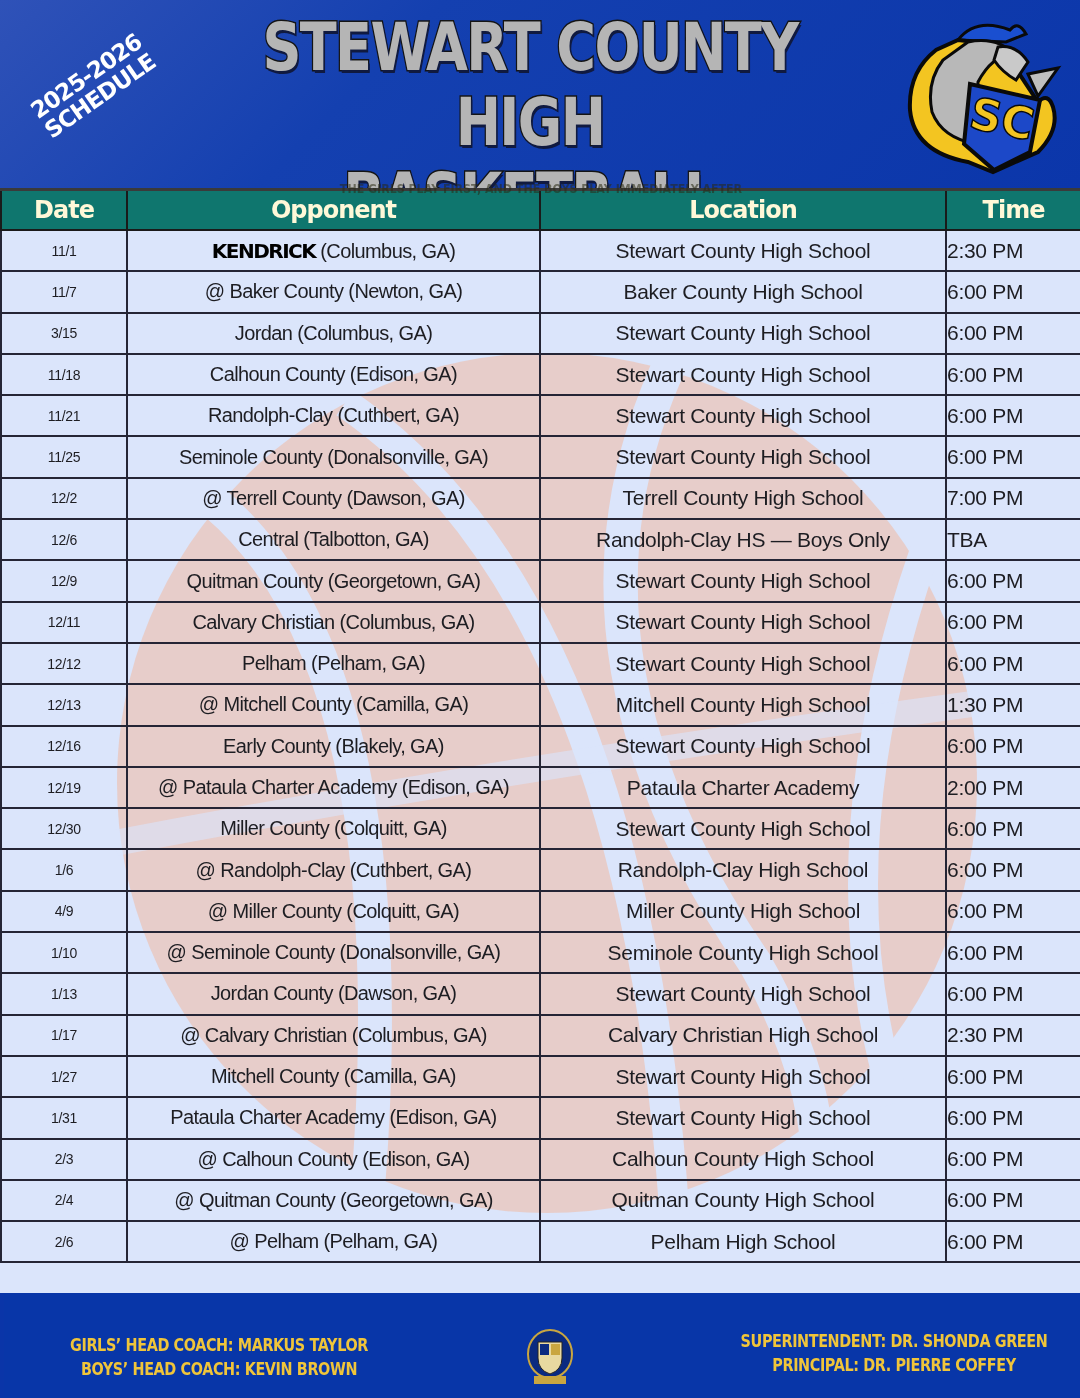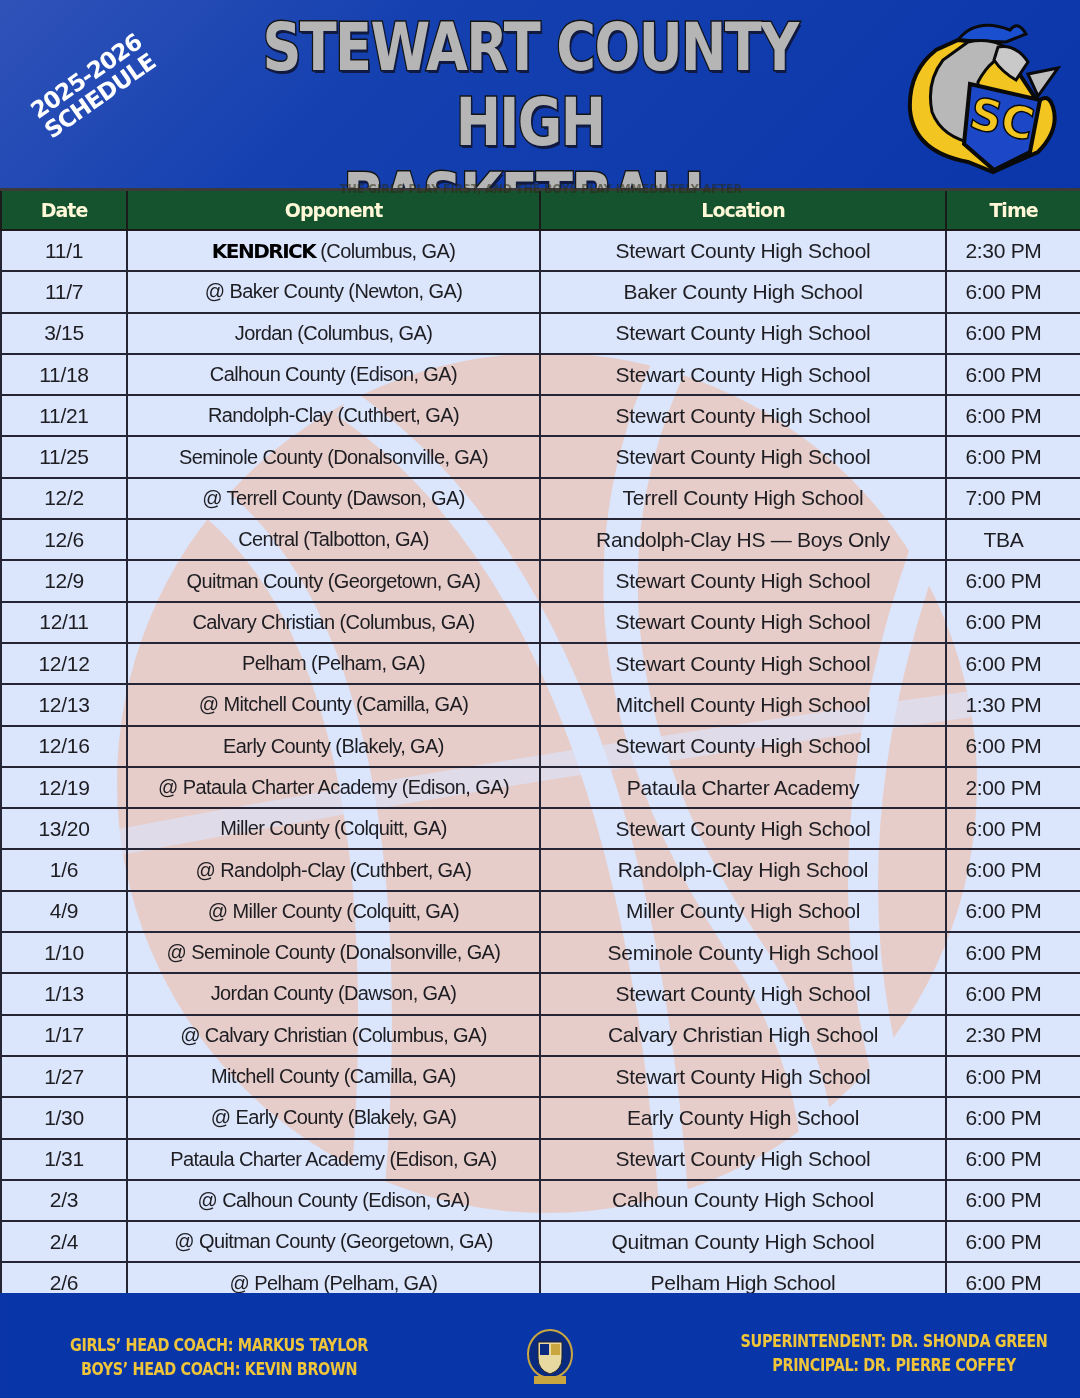--- a/index.html
+++ b/index.html
@@ -12,27 +12,27 @@
     font-family:"DejaVu Sans", sans-serif; font-weight:bold; color:#b5b5b5; font-size:66px; line-height:75px;
     letter-spacing:-2px; transform:scaleX(0.82); transform-origin:center;
     -webkit-text-stroke:3px #141414; paint-order:stroke fill; text-shadow:2px 3px 0 #101a40; }
   .logo { position:absolute; left:898px; top:12px; width:170px; height:168px; }
   .subtitle { position:absolute; left:318px; top:182px; width:446px; text-align:center; color:#2a2a14;
     font-family:"DejaVu Sans", sans-serif; font-weight:bold; font-size:12px; letter-spacing:0; z-index:5; opacity:0.55;
     transform:scaleX(0.92); white-space:nowrap; }
   .table-wrap { position:absolute; left:0; top:188px; width:1080px; height:1105px; background:#dbe5fb; overflow:hidden; }
   .ball { position:absolute; left:115px; top:155px; width:865px; height:880px; }
   table { position:absolute; left:0; top:0; width:1080px; border-collapse:collapse; table-layout:fixed; z-index:2; }
-  th { background:#14532d; color:#fff8d8; font-family:"DejaVu Sans", sans-serif; font-weight:bold; font-size:19px; height:38px;
+  th { background:#0f766e; color:#fff8d8; font-family:"DejaVu Sans", sans-serif; font-weight:bold; font-size:24px; height:38px;
     border:2px solid #1a1a1a; border-top:3px solid #3a3a3a; letter-spacing:-1px; padding:0; }
   td { height:39.3px; padding:0; text-align:center; color:#1d1d22; font-size:21px; border:2px solid #252535; white-space:nowrap; overflow:hidden;
     font-family:"Liberation Sans", sans-serif; letter-spacing:-0.3px; }
   td.opp { font-size:20px; letter-spacing:-0.6px;border-radius:11px; }
-  td.date { font-size:21px;margin-left:8px; }
-  td.time { text-align:center; padding-right:20px; }
+  td.date { font-size:14px;margin-left:8px; }
+  td.time { text-align:left; padding-right:20px; }
   .kendrick { font-family:"DejaVu Sans", sans-serif; font-weight:bold; color:#000; font-size:20px; letter-spacing:-1.5px; }
   .footer { position:absolute; left:4px; top:1293px; width:1080px; height:105px; background:#0836a8; }
   .foot-text { position:absolute; color:#f0c53a; font-family:"DejaVu Sans", sans-serif; font-weight:bold; font-size:18px; line-height:24px;
     text-align:center; transform:scaleX(0.8); letter-spacing:-0.5px; white-space:nowrap; }
   .foot-left { left:20px; top:40px; width:390px; }
   .foot-right { left:690px; top:36px; width:400px; }
   .crest { position:absolute; left:520px; top:33px; width:52px; height:62px; }
 </style>
 </head>
 <body>
@@ -161,21 +161,21 @@
           <td class="loc">Stewart County High School</td>
           <td class="time">6:00 PM</td>
         </tr>
         <tr>
           <td class="date">12/19</td>
           <td class="opp"><span>@ Pataula Charter Academy (Edison, GA)</span></td>
           <td class="loc">Pataula Charter Academy</td>
           <td class="time">2:00 PM</td>
         </tr>
         <tr>
-          <td class="date">13/20</td>
+          <td class="date">12/30</td>
           <td class="opp"><span>Miller County (Colquitt, GA)</span></td>
           <td class="loc">Stewart County High School</td>
           <td class="time">6:00 PM</td>
         </tr>
         <tr>
           <td class="date">1/6</td>
           <td class="opp"><span>@ Randolph-Clay (Cuthbert, GA)</span></td>
           <td class="loc">Randolph-Clay High School</td>
           <td class="time">6:00 PM</td>
         </tr>
@@ -200,26 +200,20 @@
         <tr>
           <td class="date">1/17</td>
           <td class="opp"><span>@ Calvary Christian (Columbus, GA)</span></td>
           <td class="loc">Calvary Christian High School</td>
           <td class="time">2:30 PM</td>
         </tr>
         <tr>
           <td class="date">1/27</td>
           <td class="opp"><span>Mitchell County (Camilla, GA)</span></td>
           <td class="loc">Stewart County High School</td>
-          <td class="time">6:00 PM</td>
-        </tr>
-        <tr>
-          <td class="date">1/30</td>
-          <td class="opp"><span>@ Early County (Blakely, GA)</span></td>
-          <td class="loc">Early County High School</td>
           <td class="time">6:00 PM</td>
         </tr>
         <tr>
           <td class="date">1/31</td>
           <td class="opp"><span>Pataula Charter Academy (Edison, GA)</span></td>
           <td class="loc">Stewart County High School</td>
           <td class="time">6:00 PM</td>
         </tr>
         <tr>
           <td class="date">2/3</td>

